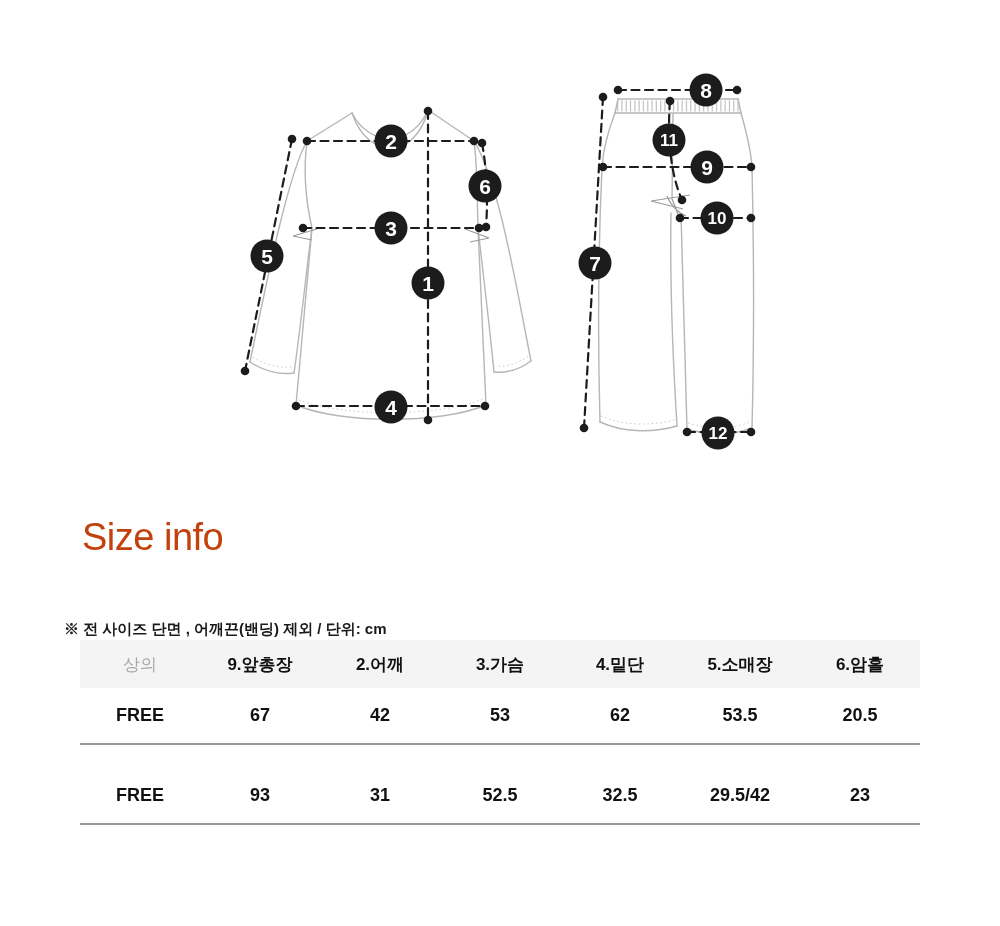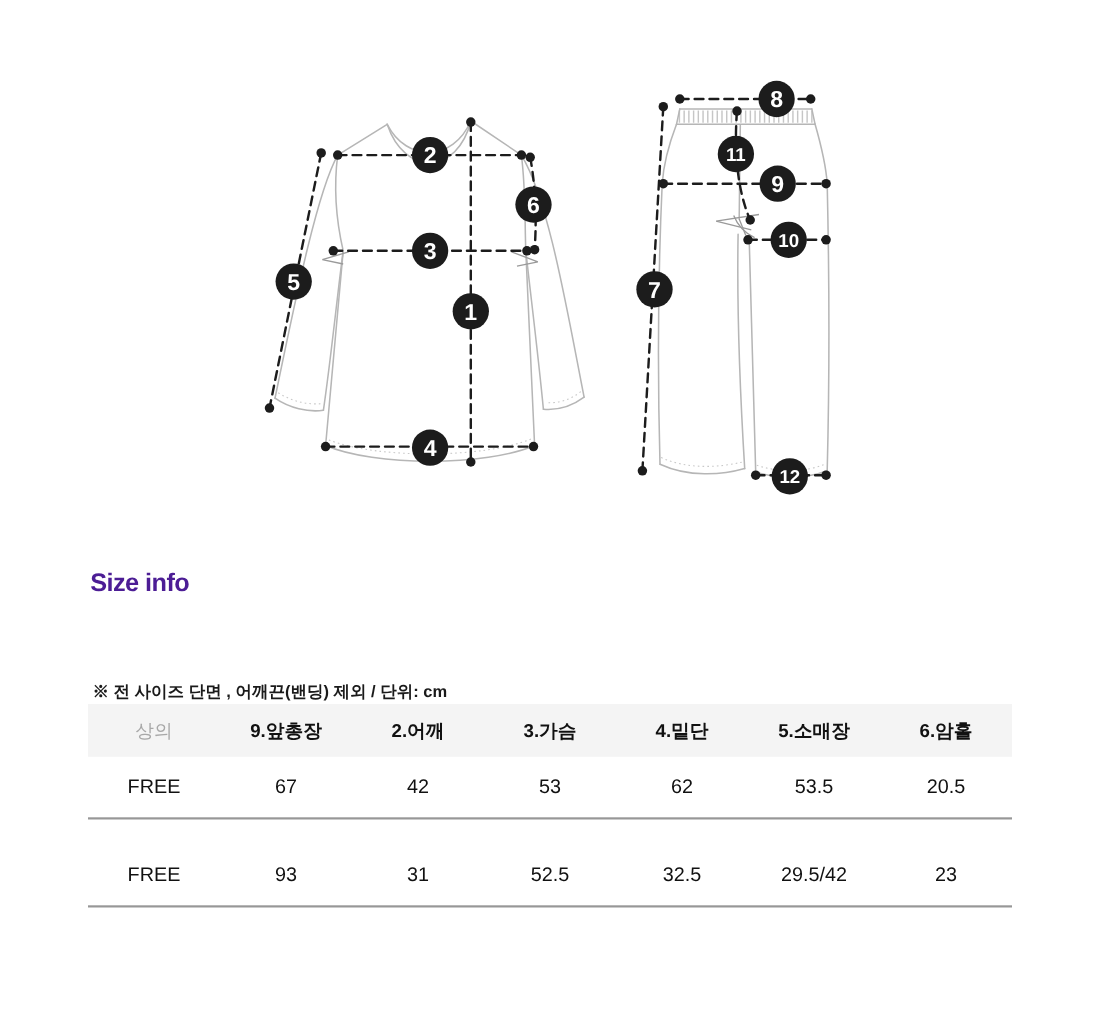--- a/index.html
+++ b/index.html
@@ -8,35 +8,35 @@
     font-family:"Liberation Sans", sans-serif; color:#111; overflow:hidden;
   }
   svg.diagram { position:absolute; left:0; top:0; }
   .badge-num {
     fill:#ffffff; font-family:"Liberation Sans", sans-serif;
     font-weight:700; font-size:21px; text-anchor:middle;
   }
   .badge-num.small { font-size:17px; }
   .size-info-title {
     position:absolute; left:82px; top:516px;
-    font-size:23px; font-weight:700; letter-spacing:-0.5px; color:#4c1d95;
+    font-size:38px; font-weight:400; letter-spacing:-0.5px; color:#c2410c;
   }
   .size-note {
-    position:absolute; left:84px; top:620px;
+    position:absolute; left:64px; top:620px;
     font-size:15px; font-weight:700; color:#1a1a1a;
   }
   .tables-area { position:absolute; left:80px; top:640px; width:840px; }
   .size-table + .size-table { margin-top:23px; }
   .trow { display:flex; align-items:center; }
   .thead { background:#f4f4f4; height:48px; }
   .tdata { height:55px; border-bottom:2px solid #979797; }
   .tcell { width:120px; text-align:center; white-space:nowrap; }
   .thead .tcell { font-weight:700; font-size:17px; color:#111; }
   .thead .tcell.group { color:#a8a8a8; font-weight:500; }
-  .tdata .tcell { font-weight:400; font-size:18px; color:#111; }
+  .tdata .tcell { font-weight:700; font-size:18px; color:#111; }
 </style>
 </head>
 <body>
 
 <div class="page">
 
   <svg class="diagram" width="1000" height="470" viewBox="0 0 1000 470">
 
     <g stroke="#b6b6b6" stroke-width="1.4" fill="none" stroke-linecap="round" stroke-linejoin="round">
       <path d="M352,113 C370,148 412,147 428,110"></path>

